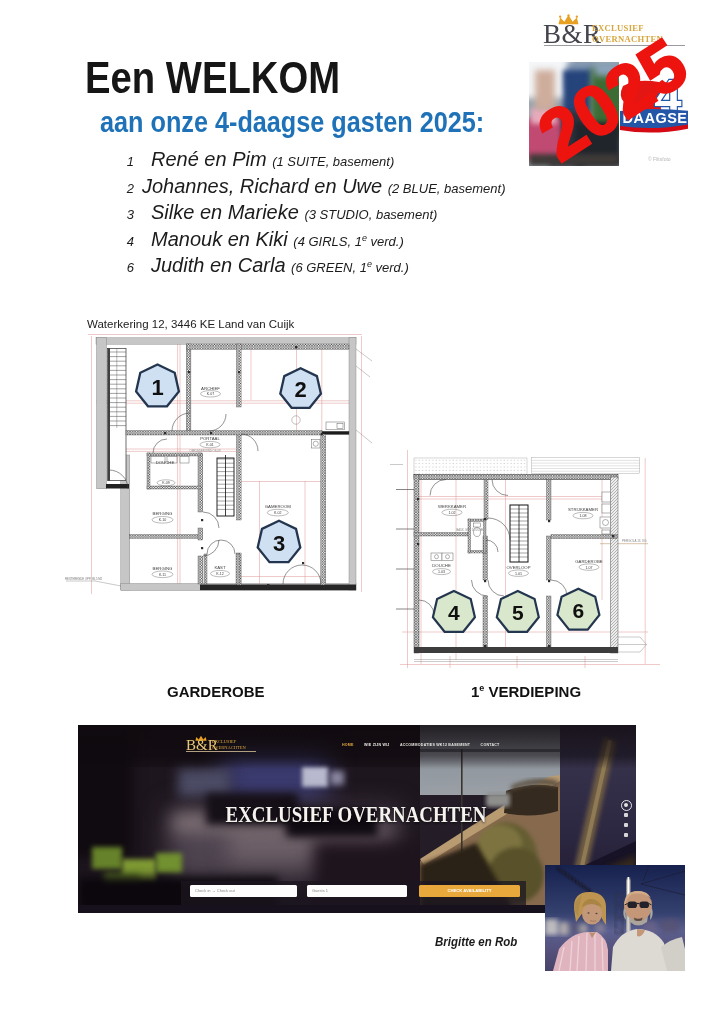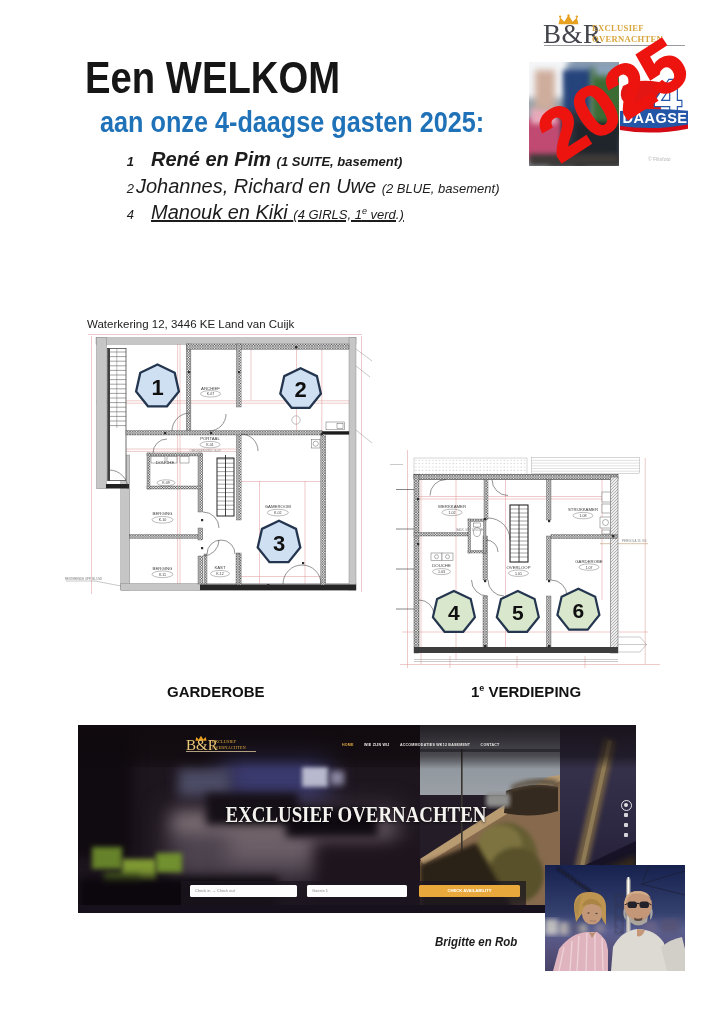--- a/index.html
+++ b/index.html
@@ -9,23 +9,25 @@
 </style>
 </head>
 <body>
 <div id="page">
 
 <div class="abs" style="left:85px;top:52px;font-size:45px;font-weight:bold;color:#161616;transform:scaleX(0.85);transform-origin:0 0;">Een WELKOM</div>
 
 <div class="abs" style="left:100px;top:106px;font-size:29px;font-weight:bold;color:#1f72b8;transform:scaleX(0.87);transform-origin:0 0;">aan onze 4-daagse gasten 2025:</div>
 
 <div class="abs" style="left:0;top:148px;width:560px;font-style:italic;color:#1c1c1c;">
-  <div style="height:26.5px;font-weight:bold;"><span style="display:inline-block;width:134px;text-align:right;font-size:13px;">1</span><span style="font-size:20px;margin-left:17px;">René en Pim <span style="font-size:13px;">(1 SUITE, basement)</span></span></div>
-  <div style="height:26.5px;"><span style="display:inline-block;width:134px;text-align:right;font-size:13px;">2</span><span style="font-size:20px;margin-left:2px;font-style:italic;">Johannes, Richard en Uwe <span style="font-size:13px;">(2 BLUE, basement)</span></span></div>
-  <div style="height:26.5px;"><span style="display:inline-block;width:134px;text-align:right;font-size:13px;">4</span><span style="font-size:20px;margin-left:17px;text-decoration:underline;">Manouk en Kiki <span style="font-size:13px;">(4 GIRLS, 1<sup style="font-size:9px;">e</sup> verd.)</span></span></div>
+  <div style="height:26.5px;"><span style="display:inline-block;width:134px;text-align:right;font-size:13px;">1</span><span style="font-size:20px;margin-left:17px;">René en Pim <span style="font-size:13px;">(1 SUITE, basement)</span></span></div>
+  <div style="height:26.5px;"><span style="display:inline-block;width:134px;text-align:right;font-size:13px;">2</span><span style="font-size:20px;margin-left:8px;font-style:italic;">Johannes, Richard en Uwe <span style="font-size:13px;">(2 BLUE, basement)</span></span></div>
+  <div style="height:26.5px;"><span style="display:inline-block;width:134px;text-align:right;font-size:13px;">3</span><span style="font-size:20px;margin-left:17px;">Silke en Marieke <span style="font-size:13px;">(3 STUDIO, basement)</span></span></div>
+  <div style="height:26.5px;"><span style="display:inline-block;width:134px;text-align:right;font-size:13px;">4</span><span style="font-size:20px;margin-left:17px;">Manouk en Kiki <span style="font-size:13px;">(4 GIRLS, 1<sup style="font-size:9px;">e</sup> verd.)</span></span></div>
+  <div style="height:26.5px;"><span style="display:inline-block;width:134px;text-align:right;font-size:13px;">6</span><span style="font-size:20px;margin-left:17px;">Judith en Carla <span style="font-size:13px;">(6 GREEN, 1<sup style="font-size:9px;">e</sup> verd.)</span></span></div>
 </div>
 
 <div class="abs" style="left:540px;top:10px;width:160px;height:40px;">
 
   <svg class="abs" style="left:16px;top:4px;" width="25" height="12" viewBox="0 0 30 14">
     <path d="M3 12 L5 4 L10 9 L15 1 L20 9 L25 4 L27 12 Z" fill="#e8a020"></path>
     <circle cx="5" cy="3" r="1.4" fill="#e8a020"></circle>
         <circle cx="15" cy="1.5" r="1.4" fill="#e8a020"></circle>
         <circle cx="25" cy="3" r="1.4" fill="#e8a020"></circle>
   </svg>

